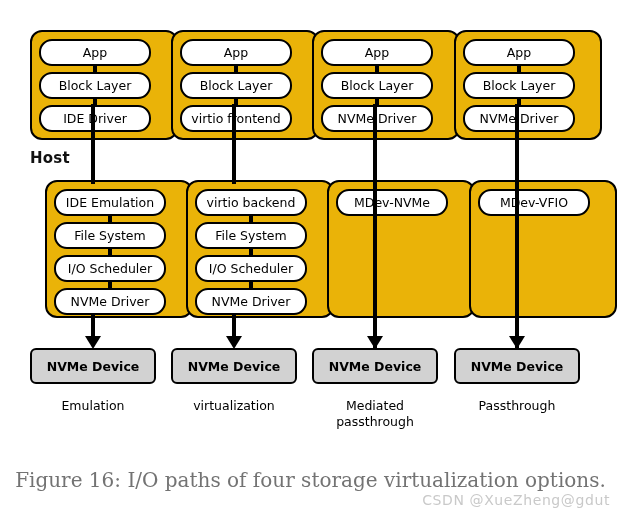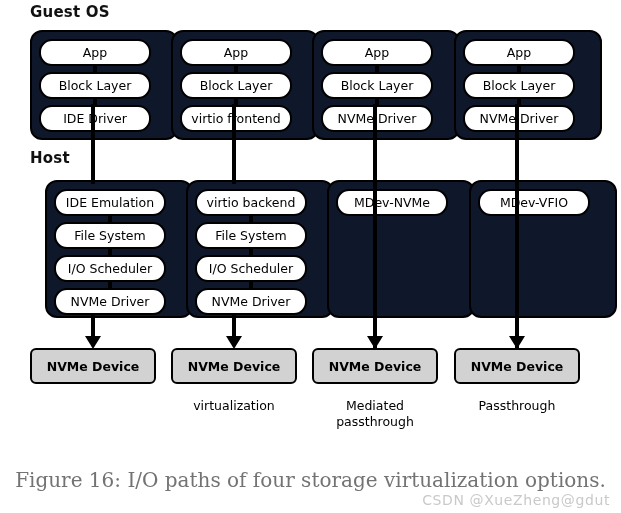--- a/index.html
+++ b/index.html
@@ -40,21 +40,21 @@
   .col-4 { left: 454px; }
 
   
   .group-box {
     position: absolute;
     left: 0;
     width: 148px;
     box-sizing: border-box;
     border: 2.5px solid #000000;
     border-radius: 12px;
-    background: #0f172a;
+    background: #eab308;
   }
   .guest-box { top: 30px; height: 110px; }
   .host-box  { top: 180px; height: 138px; margin-left: 15px; }
   .host-box.short { height: 138px; }
 
   
   .pill {
     position: absolute;
     left: 7px;
     width: 112px;
@@ -163,21 +163,20 @@
     color: #c9c9c9;
     letter-spacing: 0.6px;
     white-space: nowrap;
   }
 </style>
 </head>
 <body>
 
 <div id="figure">
 
-  <div class="section-label" id="guest-os-label">Guest OS</div>
   <div class="section-label" id="host-label">Host</div>
 
   <div class="column col-1">
     <div class="group-box guest-box">
       <div class="vline inner-a"></div>
       <div class="vline inner-b"></div>
       <div class="pill p0">App</div>
       <div class="pill p1">Block Layer</div>
       <div class="pill p2">IDE Driver</div>
     </div>
@@ -187,20 +186,21 @@
       <div class="vline inner-b"></div>
       <div class="vline inner-c"></div>
       <div class="pill p0">IDE Emulation</div>
       <div class="pill p1">File System</div>
       <div class="pill p2">I/O Scheduler</div>
       <div class="pill p3">NVMe Driver</div>
     </div>
     <div class="vline to-device"></div>
     <div class="arrow-head"></div>
     <div class="device-box">NVMe Device</div>
+    <div class="col-caption">Emulation</div>
   </div>
 
   <div class="column col-2">
     <div class="group-box guest-box">
       <div class="vline inner-a"></div>
       <div class="vline inner-b"></div>
       <div class="pill p0">App</div>
       <div class="pill p1">Block Layer</div>
       <div class="pill p2">virtio frontend</div>
     </div>

